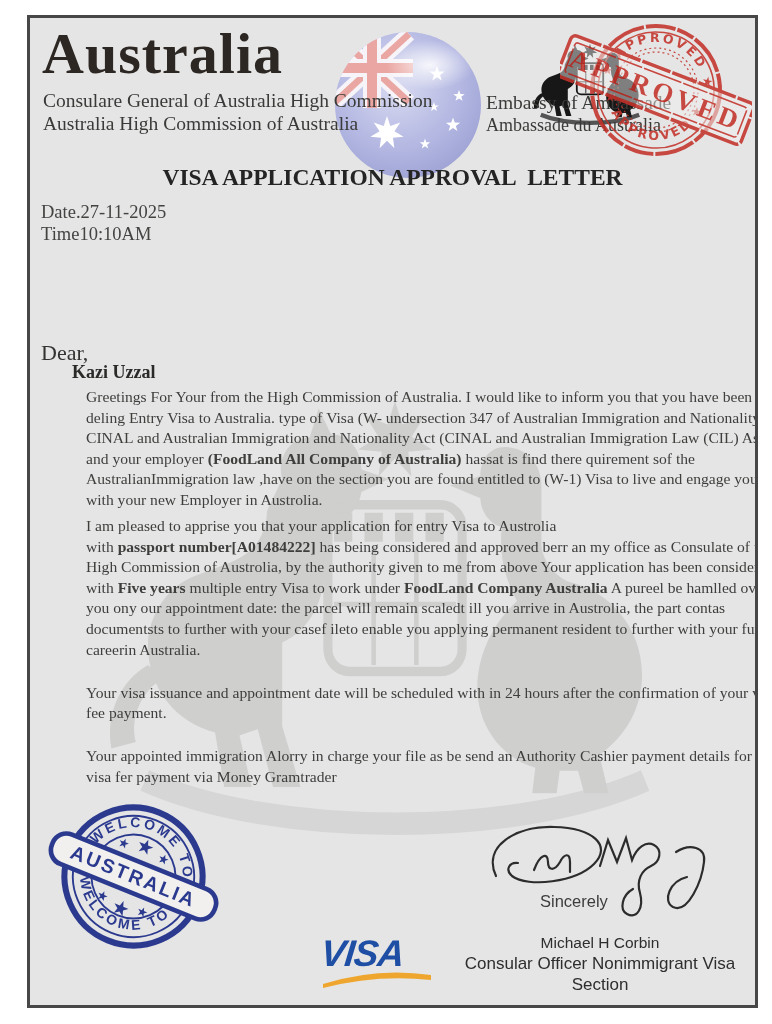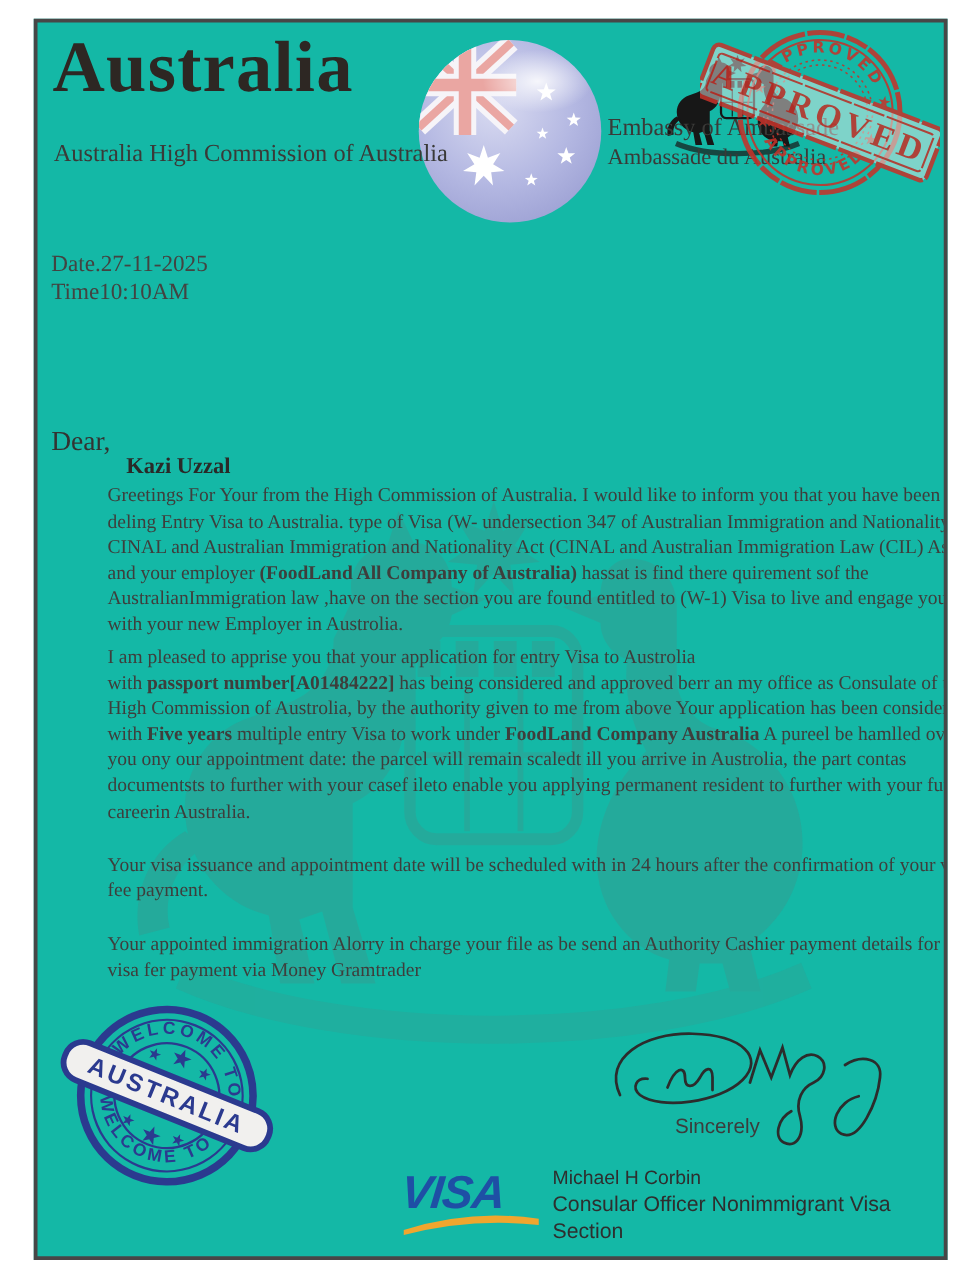--- a/index.html
+++ b/index.html
@@ -2,52 +2,52 @@
 <html><head>
 <meta charset="utf-8">
 <style>
   html,body{margin:0;padding:0;}
   body{
     width:772px;height:1024px;position:relative;background:#ffffff;
     font-family:"Liberation Serif",serif;overflow:hidden;
   }
   .doc{
     position:absolute;left:27px;top:15px;width:731px;height:993px;
-    background:#14b8a6;border:3px solid #474747;box-sizing:border-box;overflow:hidden;
+    background:#e5e5e5;border:3px solid #474747;box-sizing:border-box;overflow:hidden;
   }
   
   .country{position:absolute;left:12px;top:2px;font-size:58px;font-weight:bold;
     color:#2d2723;letter-spacing:1px;z-index:2;}
   .org-line1{position:absolute;left:13px;top:72px;font-size:19.5px;color:#3a3a38;z-index:2;}
   .org-line2{position:absolute;left:13px;top:95px;font-size:19.5px;color:#3a3a38;z-index:2;}
   .embassy-line1{position:absolute;left:456px;top:74px;font-size:19.5px;color:#3a3a38;z-index:2;}
   .embassy-line2{position:absolute;left:456px;top:97px;font-size:18px;color:#3a3a38;z-index:2;text-align:center;}
   .flag-globe{position:absolute;left:303px;top:12px;width:150px;height:150px;z-index:1;}
   .coa-header{position:absolute;left:500px;top:8px;width:120px;height:102px;color:#171717;z-index:2;}
   .approved-stamp{position:absolute;left:530px;top:-2px;width:192px;height:156px;z-index:3;opacity:.88;}
   
   .title{position:absolute;left:0;top:146px;width:100%;text-align:center;
     font-size:23.5px;font-weight:bold;color:#242424;white-space:pre-wrap;z-index:2;}
   .date-line{position:absolute;left:11px;top:184px;font-size:18.5px;color:#434341;z-index:2;text-align:center;}
   .time-line{position:absolute;left:11px;top:206px;font-size:18.5px;color:#434341;z-index:2;}
   .dear{position:absolute;left:11px;top:322px;font-size:22px;color:#333331;z-index:2;}
-  .recipient{position:absolute;left:42px;top:344px;font-size:18px;font-weight:bold;color:#2a2a28;z-index:2;margin-left:29px;}
+  .recipient{position:absolute;left:42px;top:344px;font-size:18px;font-weight:bold;color:#2a2a28;z-index:2;}
   .para{position:absolute;left:10px;width:713px;font-size:15.6px;line-height:20.6px;
     color:#3e3e3c;z-index:2;margin-left:46px;}
   .para .b{font-weight:bold;}
   .para-0{top:369px}.para-1{top:498px}.para-2{top:644px}.para-3{top:728px}
   
   .watermark{position:absolute;left:60px;top:288px;width:610px;height:545px;
     color:#6e6e6c;opacity:.18;z-index:0;}
   
   .welcome-stamp{position:absolute;left:15px;top:770px;width:177px;height:177px;z-index:2;}
   .signature-svg{position:absolute;left:450px;top:800px;width:270px;height:112px;z-index:2;}
   .sincerely{position:absolute;left:510px;top:874px;font-size:16.5px;color:#3c3c3c;
     font-family:"Liberation Sans",sans-serif;z-index:3;text-align:center;}
-  .officer-block{position:absolute;left:412px;top:914px;width:292px;
+  .officer-block{position:absolute;left:424px;top:914px;width:292px;text-align:center;
     font-family:"Liberation Sans",sans-serif;color:#2e2e2e;z-index:2;}
   .officer-name{font-size:15.5px;line-height:21px;}
   .officer-role{font-size:17px;line-height:21px;}
   .visa-logo{position:absolute;left:291px;top:916px;width:120px;height:66px;z-index:2;}
   .visa-word{display:block;font-family:"Liberation Sans",sans-serif;font-style:italic;
     font-weight:bold;font-size:37px;letter-spacing:-1px;color:#1e4fa5;
     transform:skewX(-6deg);line-height:40px;}
   .visa-swoosh{display:block;margin-top:-2px;}
 </style>
 </head>
@@ -76,20 +76,21 @@
   </defs>
 </svg>
 
 <div class="doc">
 
   <svg class="watermark" viewBox="0 0 200 170" preserveAspectRatio="none">
     <use href="#coa" width="200" height="170"></use>
   </svg>
 
   <div class="country">Australia</div>
+  <div class="org-line1">Consulare General of Australia High Commission</div>
   <div class="org-line2">Australia High Commission of Australia</div>
 
   <svg class="flag-globe" viewBox="0 0 150 150">
     <defs>
       <radialGradient id="globeGrad" cx="42%" cy="36%" r="78%">
         <stop offset="0%" stop-color="#d9dbf1"></stop>
         <stop offset="55%" stop-color="#b4b8e2"></stop>
         <stop offset="100%" stop-color="#979bd0"></stop>
       </radialGradient>
       <radialGradient id="glossGrad" cx="50%" cy="50%" r="50%">
@@ -144,20 +145,21 @@
         <textPath href="#apBot" startOffset="50%">★ APPROVED ★</textPath>
       </text>
     </g>
     <g transform="rotate(21 96 74)">
       <rect x="-2" y="52" width="196" height="44" rx="5" fill="#f1f0ee" fill-opacity="0.55" stroke="#c4332b" stroke-width="3.5" stroke-dasharray="26 2 40 2 30 2"></rect>
       <rect x="4" y="58" width="184" height="32" rx="3" fill="none" stroke="#c4332b" stroke-width="1.6" stroke-dasharray="40 2 26 2"></rect>
       <text x="96" y="83" text-anchor="middle" font-family="Liberation Serif, serif" font-size="27" font-weight="bold" letter-spacing="4" fill="#c4332b">APPROVED</text>
     </g>
   </svg>
 
+  <div class="title">VISA APPLICATION APPROVAL  LETTER</div>
   <div class="date-line">Date.27-11-2025</div>
   <div class="time-line">Time10:10AM</div>
 
   <div class="dear">Dear,</div>
   <div class="recipient">Kazi Uzzal</div>
 
   <div>
       <div class="para para-0"><span>Greetings For Your from the High Commission of Australia. I would like to inform you that you have been foun deling Entry Visa to Australia. type of Visa (W- undersection 347 of Australian Immigration and Nationality Act CINAL and Australian Immigration and Nationality Act (CINAL and Australian Immigration Law (CIL) As you and your employer </span><span class="b">(FoodLand All Company of Australia)</span><span> hassat is find there quirement sof the AustralianImmigration law ,have on the section you are found entitled to (W-1) Visa to live and engage your skill with your new Employer in Austrolia.</span></div>
       <div class="para para-1"><span>I am pleased to apprise you that your application for entry Visa to Austrolia</span><br><span>with </span><span class="b">passport number[A01484222]</span><span> has being considered and approved berr an my office as Consulate of the High Commission of Austrolia, by the authority given to me from above Your application has been considered with </span><span class="b">Five years</span><span> multiple entry Visa to work under </span><span class="b">FoodLand Company Australia</span><span> A pureel be hamlled over to you ony our appointment date: the parcel will remain scaledt ill you arrive in Austrolia, the part contas documentsts to further with your casef ileto enable you applying permanent resident to further with your future careerin Australia.</span></div>
       <div class="para para-2"><br><span>Your visa issuance and appointment date will be scheduled with in 24 hours after the confirmation of your visa fee payment.</span></div>

